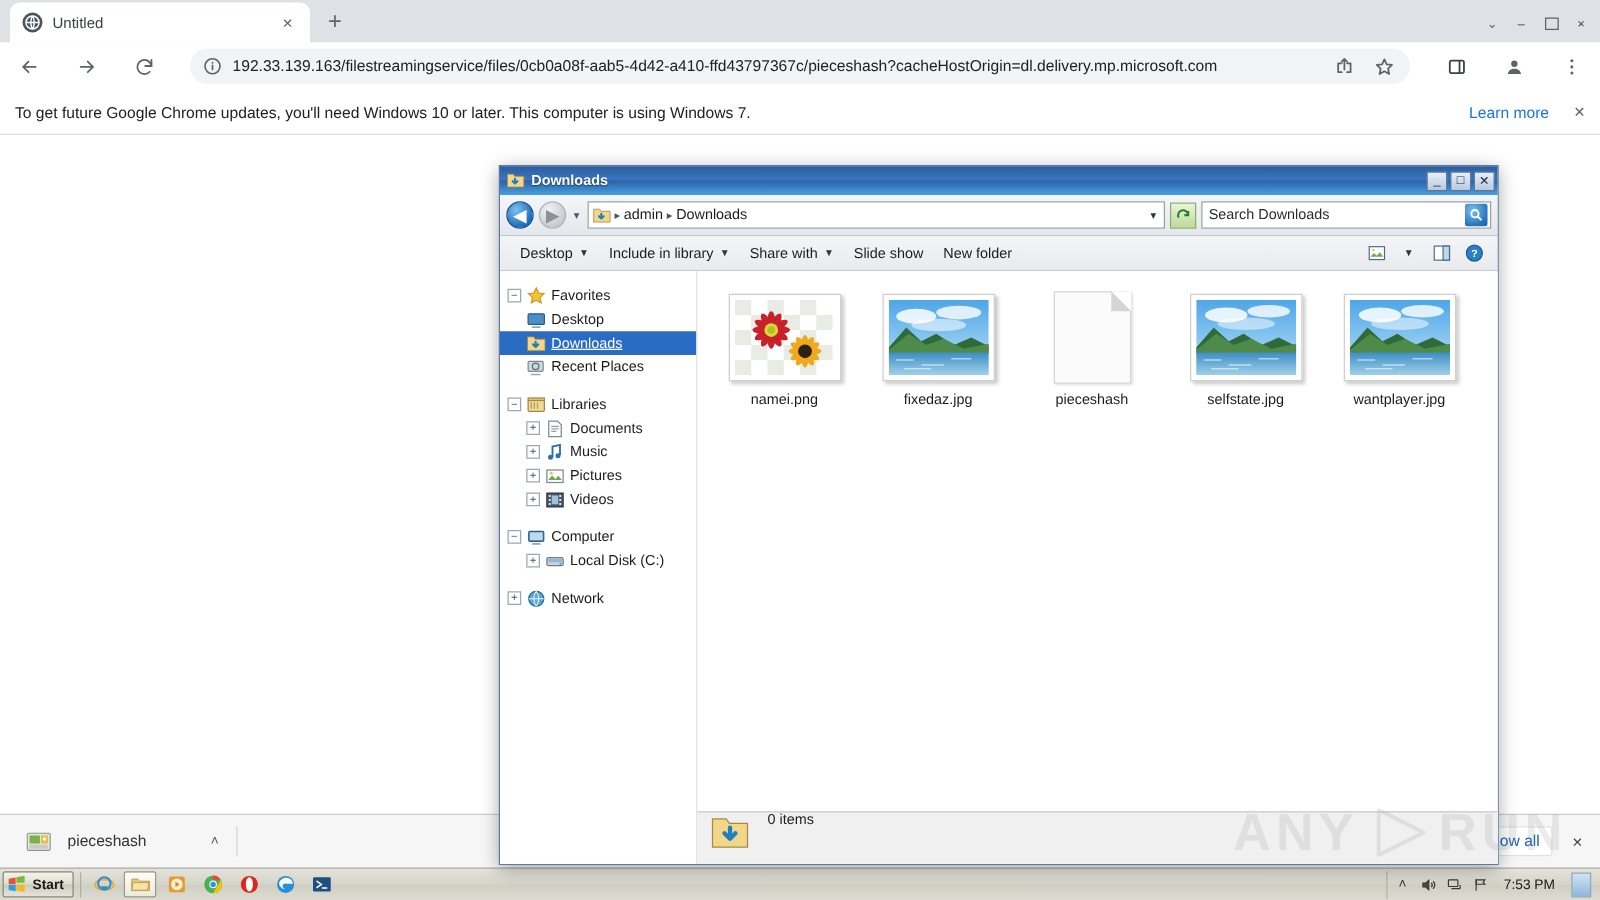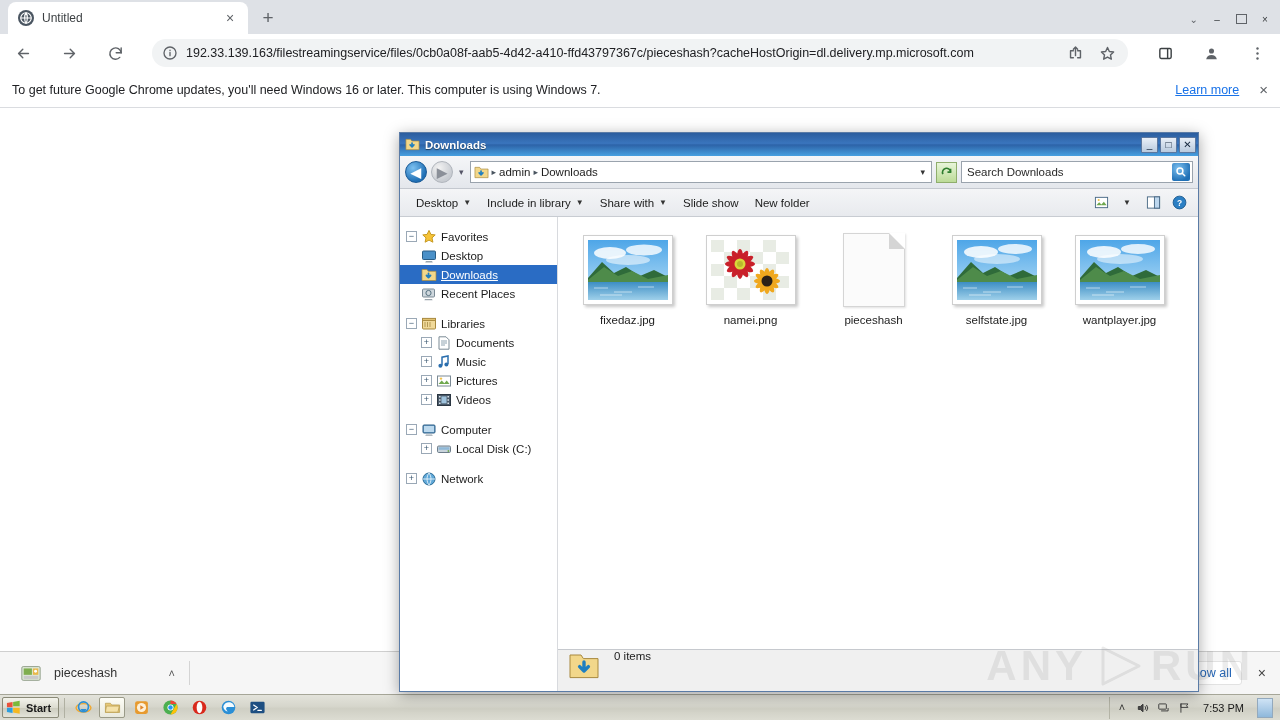--- a/index.html
+++ b/index.html
@@ -74,21 +74,21 @@
   }
   .omni-actions { display: flex; align-items: center; gap: 2px; }
 
   .infobar {
     height: 36px; background: #ffffff; border-bottom: 1px solid #dadce0;
     display: flex; align-items: center; padding: 0 12px;
     font-size: 12.5px; color: #202124;
   }
   .infobar-spacer { flex: 1; }
   .infobar-link {
-    color: #1a73e8; text-decoration: underline; font-size: 12.5px;
+    color: #1a73e8; font-size: 12.5px;
     cursor: pointer; margin-right: 20px; text-align: center;
   }
   .infobar-close { color: #5f6368; font-size: 15px; cursor: pointer; }
 
   .page-area { position: absolute; top: 110px; left: 0; right: 0; bottom: 45px; background: #fff; }
 
   
   .shelf {
     position: absolute; left: 0; right: 0; bottom: 26px; height: 43px;
     background: #f6f6f6; border-top: 1px solid #cfcfcf;
@@ -391,21 +391,21 @@
     <div class="tb-btn">
       <svg viewBox="0 0 24 24" fill="#5f6368">
           <circle cx="12" cy="5" r="1.7"></circle>
           <circle cx="12" cy="12" r="1.7"></circle>
           <circle cx="12" cy="19" r="1.7"></circle>
         </svg>
     </div>
   </div>
 
   <div class="infobar">
-    <span>To get future Google Chrome updates, you'll need Windows 16 or later. This computer is using Windows 7.</span>
+    <span>To get future Google Chrome updates, you'll need Windows 10 or later. This computer is using Windows 7.</span>
     <span class="infobar-spacer"></span>
     <span class="infobar-link">Learn more</span>
     <span class="infobar-close">×</span>
   </div>
 
   <div class="page-area"></div>
 
   <div class="shelf">
     <div class="dl-item">
       <span class="dl-icon">
@@ -745,48 +745,20 @@
               <circle cx="8" cy="8" r="6" fill="#5fa8d8" stroke="#2a6b96"></circle>
               <path d="M2 8h12M8 2c2.6 3 2.6 9 0 12M8 2C5.4 5 5.4 11 8 14" fill="none" stroke="#e8f3fb" stroke-width=".9"></path>
             </svg>
         </span>
         <span class="tree-lbl">Network</span>
       </div>
     </div>
 
     <div class="ex-main">
       <div class="filegrid">
-
-        <div class="fileitem">
-          <span class="thumb-wrap">
-            <span class="photo-frame">
-              <svg class="photo" viewBox="0 0 80 60">
-                <defs>
-                  <linearGradient id="skyA" x1="0" y1="0" x2="0" y2="1">
-                    <stop offset="0%" stop-color="#4ea6e8"></stop>
-                      <stop offset="100%" stop-color="#bfe3f7"></stop>
-                  </linearGradient>
-                  <linearGradient id="seaA" x1="0" y1="0" x2="0" y2="1">
-                    <stop offset="0%" stop-color="#3d8ec4"></stop>
-                      <stop offset="100%" stop-color="#9fd0ea"></stop>
-                  </linearGradient>
-                </defs>
-                <rect width="80" height="60" fill="url(#skyA)"></rect>
-                <ellipse cx="22" cy="13" rx="16" ry="6" fill="#ffffff" opacity=".85"></ellipse>
-                <ellipse cx="56" cy="10" rx="18" ry="5.5" fill="#ffffff" opacity=".8"></ellipse>
-                <ellipse cx="40" cy="20" rx="22" ry="5" fill="#ffffff" opacity=".55"></ellipse>
-                <path d="M0 38 L14 22 L26 33 L38 27 L52 36 L66 30 L80 37 L80 42 L0 42Z" fill="#2f6b3a"></path>
-                <path d="M0 40 L16 27 L30 36 L44 31 L60 39 L80 35 L80 43 L0 43Z" fill="#4e8b4a"></path>
-                <rect y="42" width="80" height="18" fill="url(#seaA)"></rect>
-                <path d="M6 48h14M26 52h18M50 47h16M12 55h22" stroke="#ffffff" stroke-width="1.1" opacity=".55"></path>
-              </svg>
-            </span>
-          </span>
-          <span class="filename">fixedaz.jpg</span>
-        </div>
 
         <div class="fileitem">
           <span class="thumb-wrap">
             <span class="photo-frame">
               <svg class="photo" viewBox="0 0 80 60">
                 <rect width="80" height="60" fill="#ffffff"></rect>
                 <g fill="#e8ece4">
                   <rect x="0" y="0" width="13" height="12"></rect>
                     <rect x="26" y="0" width="13" height="12"></rect>
                   <rect x="52" y="0" width="13" height="12"></rect>
@@ -827,20 +799,48 @@
                   <circle r="5.5" fill="#2b2118"></circle>
                 </g>
               </svg>
             </span>
           </span>
           <span class="filename">namei.png</span>
         </div>
 
         <div class="fileitem">
           <span class="thumb-wrap">
+            <span class="photo-frame">
+              <svg class="photo" viewBox="0 0 80 60">
+                <defs>
+                  <linearGradient id="skyA" x1="0" y1="0" x2="0" y2="1">
+                    <stop offset="0%" stop-color="#4ea6e8"></stop>
+                      <stop offset="100%" stop-color="#bfe3f7"></stop>
+                  </linearGradient>
+                  <linearGradient id="seaA" x1="0" y1="0" x2="0" y2="1">
+                    <stop offset="0%" stop-color="#3d8ec4"></stop>
+                      <stop offset="100%" stop-color="#9fd0ea"></stop>
+                  </linearGradient>
+                </defs>
+                <rect width="80" height="60" fill="url(#skyA)"></rect>
+                <ellipse cx="22" cy="13" rx="16" ry="6" fill="#ffffff" opacity=".85"></ellipse>
+                <ellipse cx="56" cy="10" rx="18" ry="5.5" fill="#ffffff" opacity=".8"></ellipse>
+                <ellipse cx="40" cy="20" rx="22" ry="5" fill="#ffffff" opacity=".55"></ellipse>
+                <path d="M0 38 L14 22 L26 33 L38 27 L52 36 L66 30 L80 37 L80 42 L0 42Z" fill="#2f6b3a"></path>
+                <path d="M0 40 L16 27 L30 36 L44 31 L60 39 L80 35 L80 43 L0 43Z" fill="#4e8b4a"></path>
+                <rect y="42" width="80" height="18" fill="url(#seaA)"></rect>
+                <path d="M6 48h14M26 52h18M50 47h16M12 55h22" stroke="#ffffff" stroke-width="1.1" opacity=".55"></path>
+              </svg>
+            </span>
+          </span>
+          <span class="filename">fixedaz.jpg</span>
+        </div>
+
+        <div class="fileitem">
+          <span class="thumb-wrap">
             <span class="docicon"></span>
           </span>
           <span class="filename">pieceshash</span>
         </div>
 
         <div class="fileitem">
           <span class="thumb-wrap">
             <span class="photo-frame">
               <svg class="photo" viewBox="0 0 80 60">
                 <rect width="80" height="60" fill="url(#skyA)"></rect>

